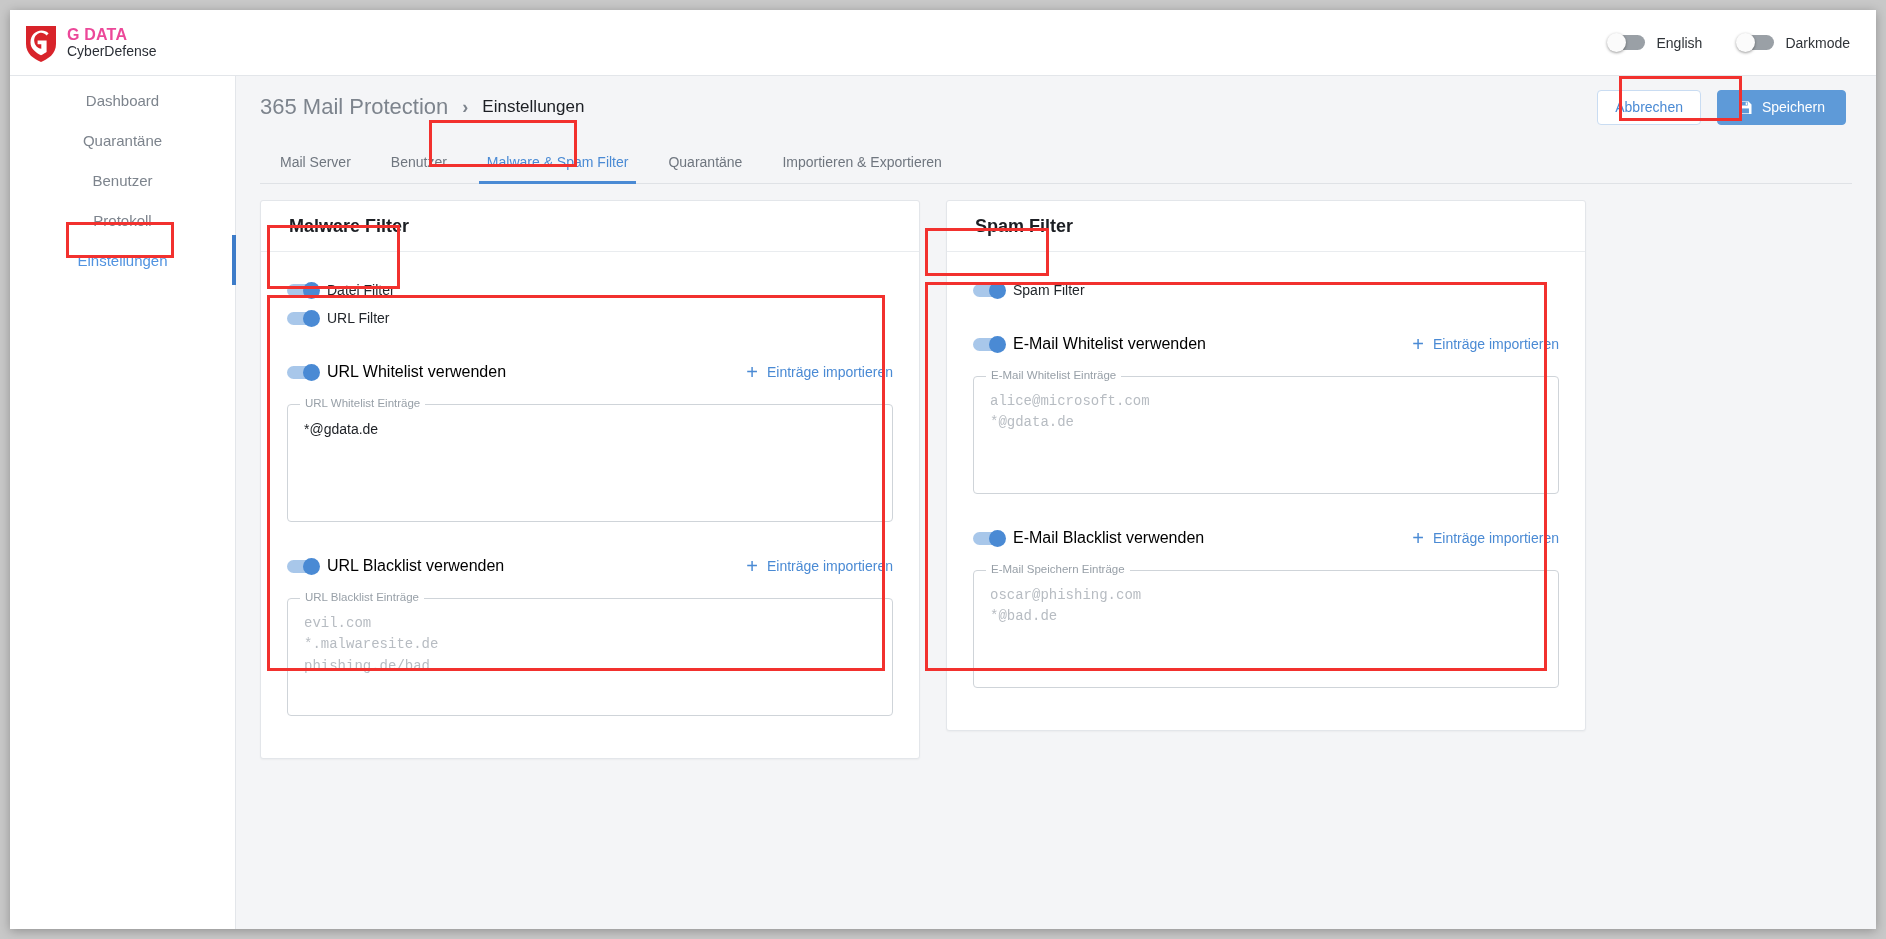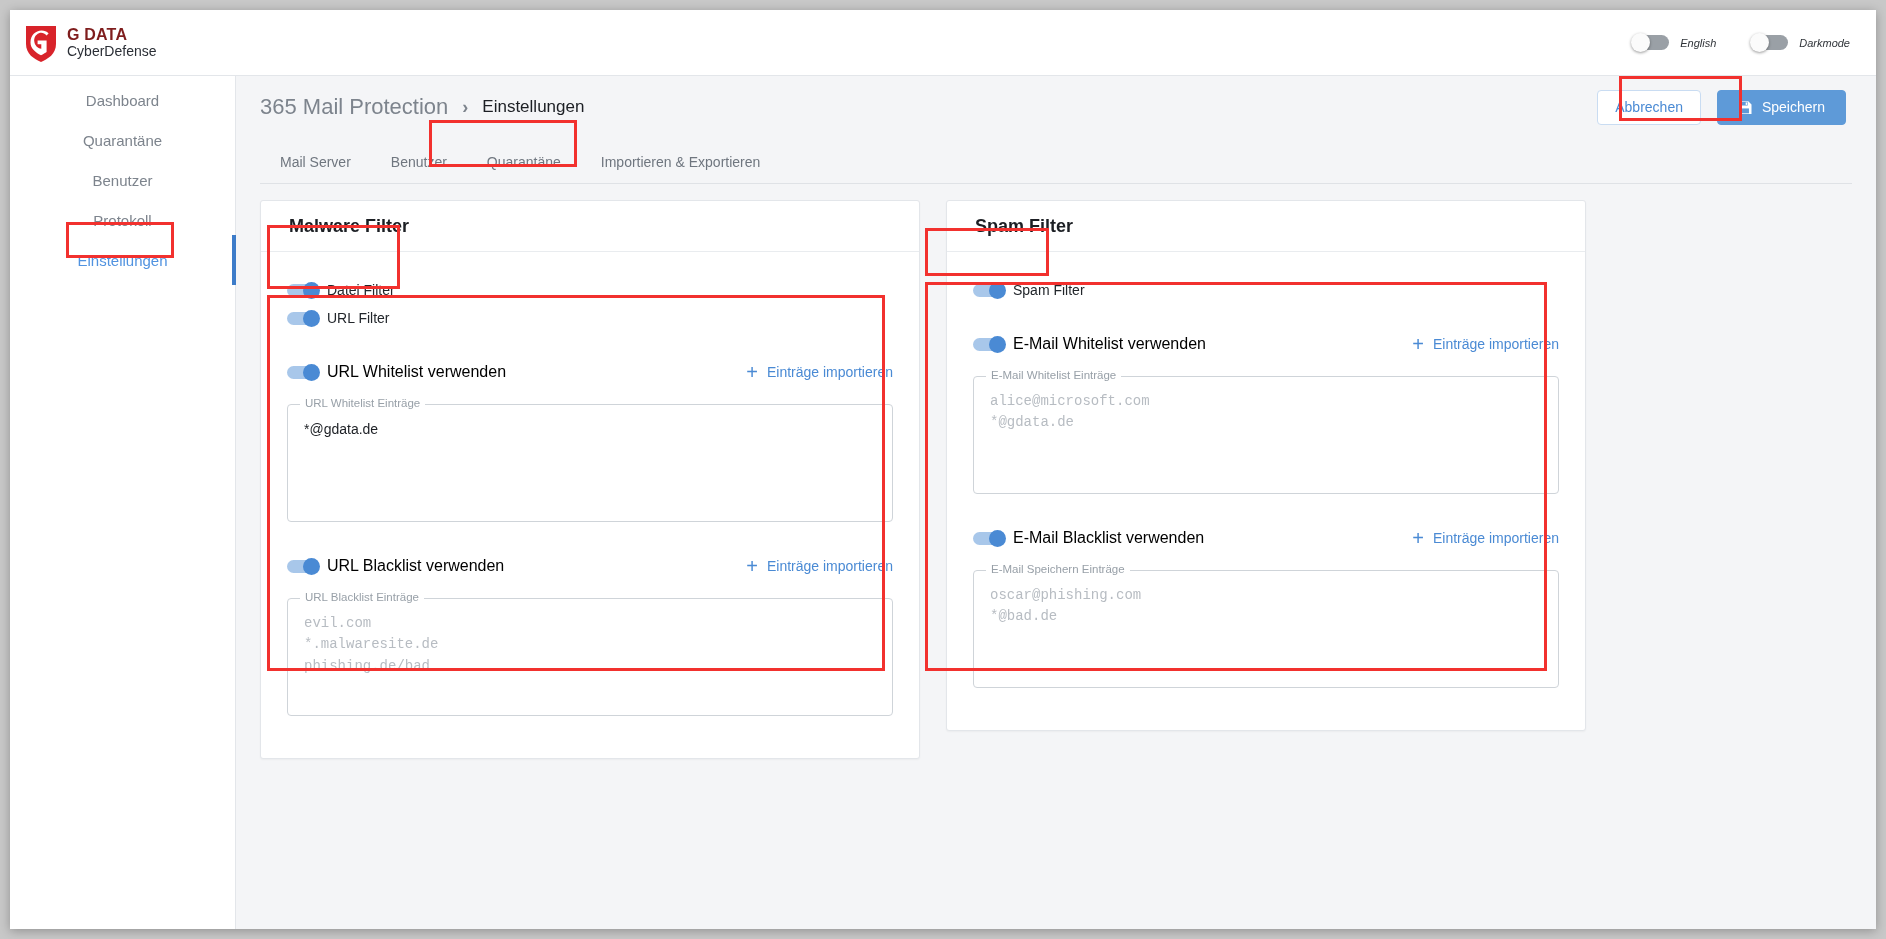--- a/index.html
+++ b/index.html
@@ -23,31 +23,31 @@
   .topbar {
     position: absolute; left: 0; top: 0; right: 0; height: 66px;
     background: #ffffff;
     border-bottom: 1px solid #e3e6ea;
     display: flex; align-items: center;
   }
   .brand { display: flex; align-items: center; margin-left: 14px; }
   .brand-shield { width: 34px; height: 40px; flex: 0 0 auto; }
   .brand-text { margin-left: 9px; line-height: 1.12; }
   .brand-title {
-    font-size: 16px; font-weight: bold; color: #7f1d1d;
+    font-size: 16px; font-weight: bold; color: #ec4899;
     letter-spacing: .2px;
   }
   .brand-sub { font-size: 14px; color: #2b2f36; }
 
   .topbar-right {
     margin-left: auto; margin-right: 26px;
     display: flex; align-items: center; gap: 36px;
   }
   .tg-wrap { display: flex; align-items: center; gap: 11px; }
-  .tg-label { font-size: 11px; color: #2f3338; font-style: italic; }
+  .tg-label { font-size: 14px; color: #2f3338; }
 
   
   .switch {
     position: relative; width: 36px; height: 15px;
     border-radius: 8px; flex: 0 0 auto;
   }
   .switch .knob {
     position: absolute; top: -2px; width: 19px; height: 19px;
     border-radius: 50%;
   }
@@ -245,20 +245,23 @@
     </div>
 
     <div class="tabsrow">
       <div class="tabs-underline"></div>
       <div class="tab">
         <span>Mail Server</span>
       </div>
       <div class="tab">
         <span>Benutzer</span>
       </div>
+      <div class="tab active">
+        <span>Malware &amp; Spam Filter</span>
+      </div>
       <div class="tab">
         <span>Quarantäne</span>
       </div>
       <div class="tab">
         <span>Importieren &amp; Exportieren</span>
       </div>
     </div>
 
     <div class="cards">
 

